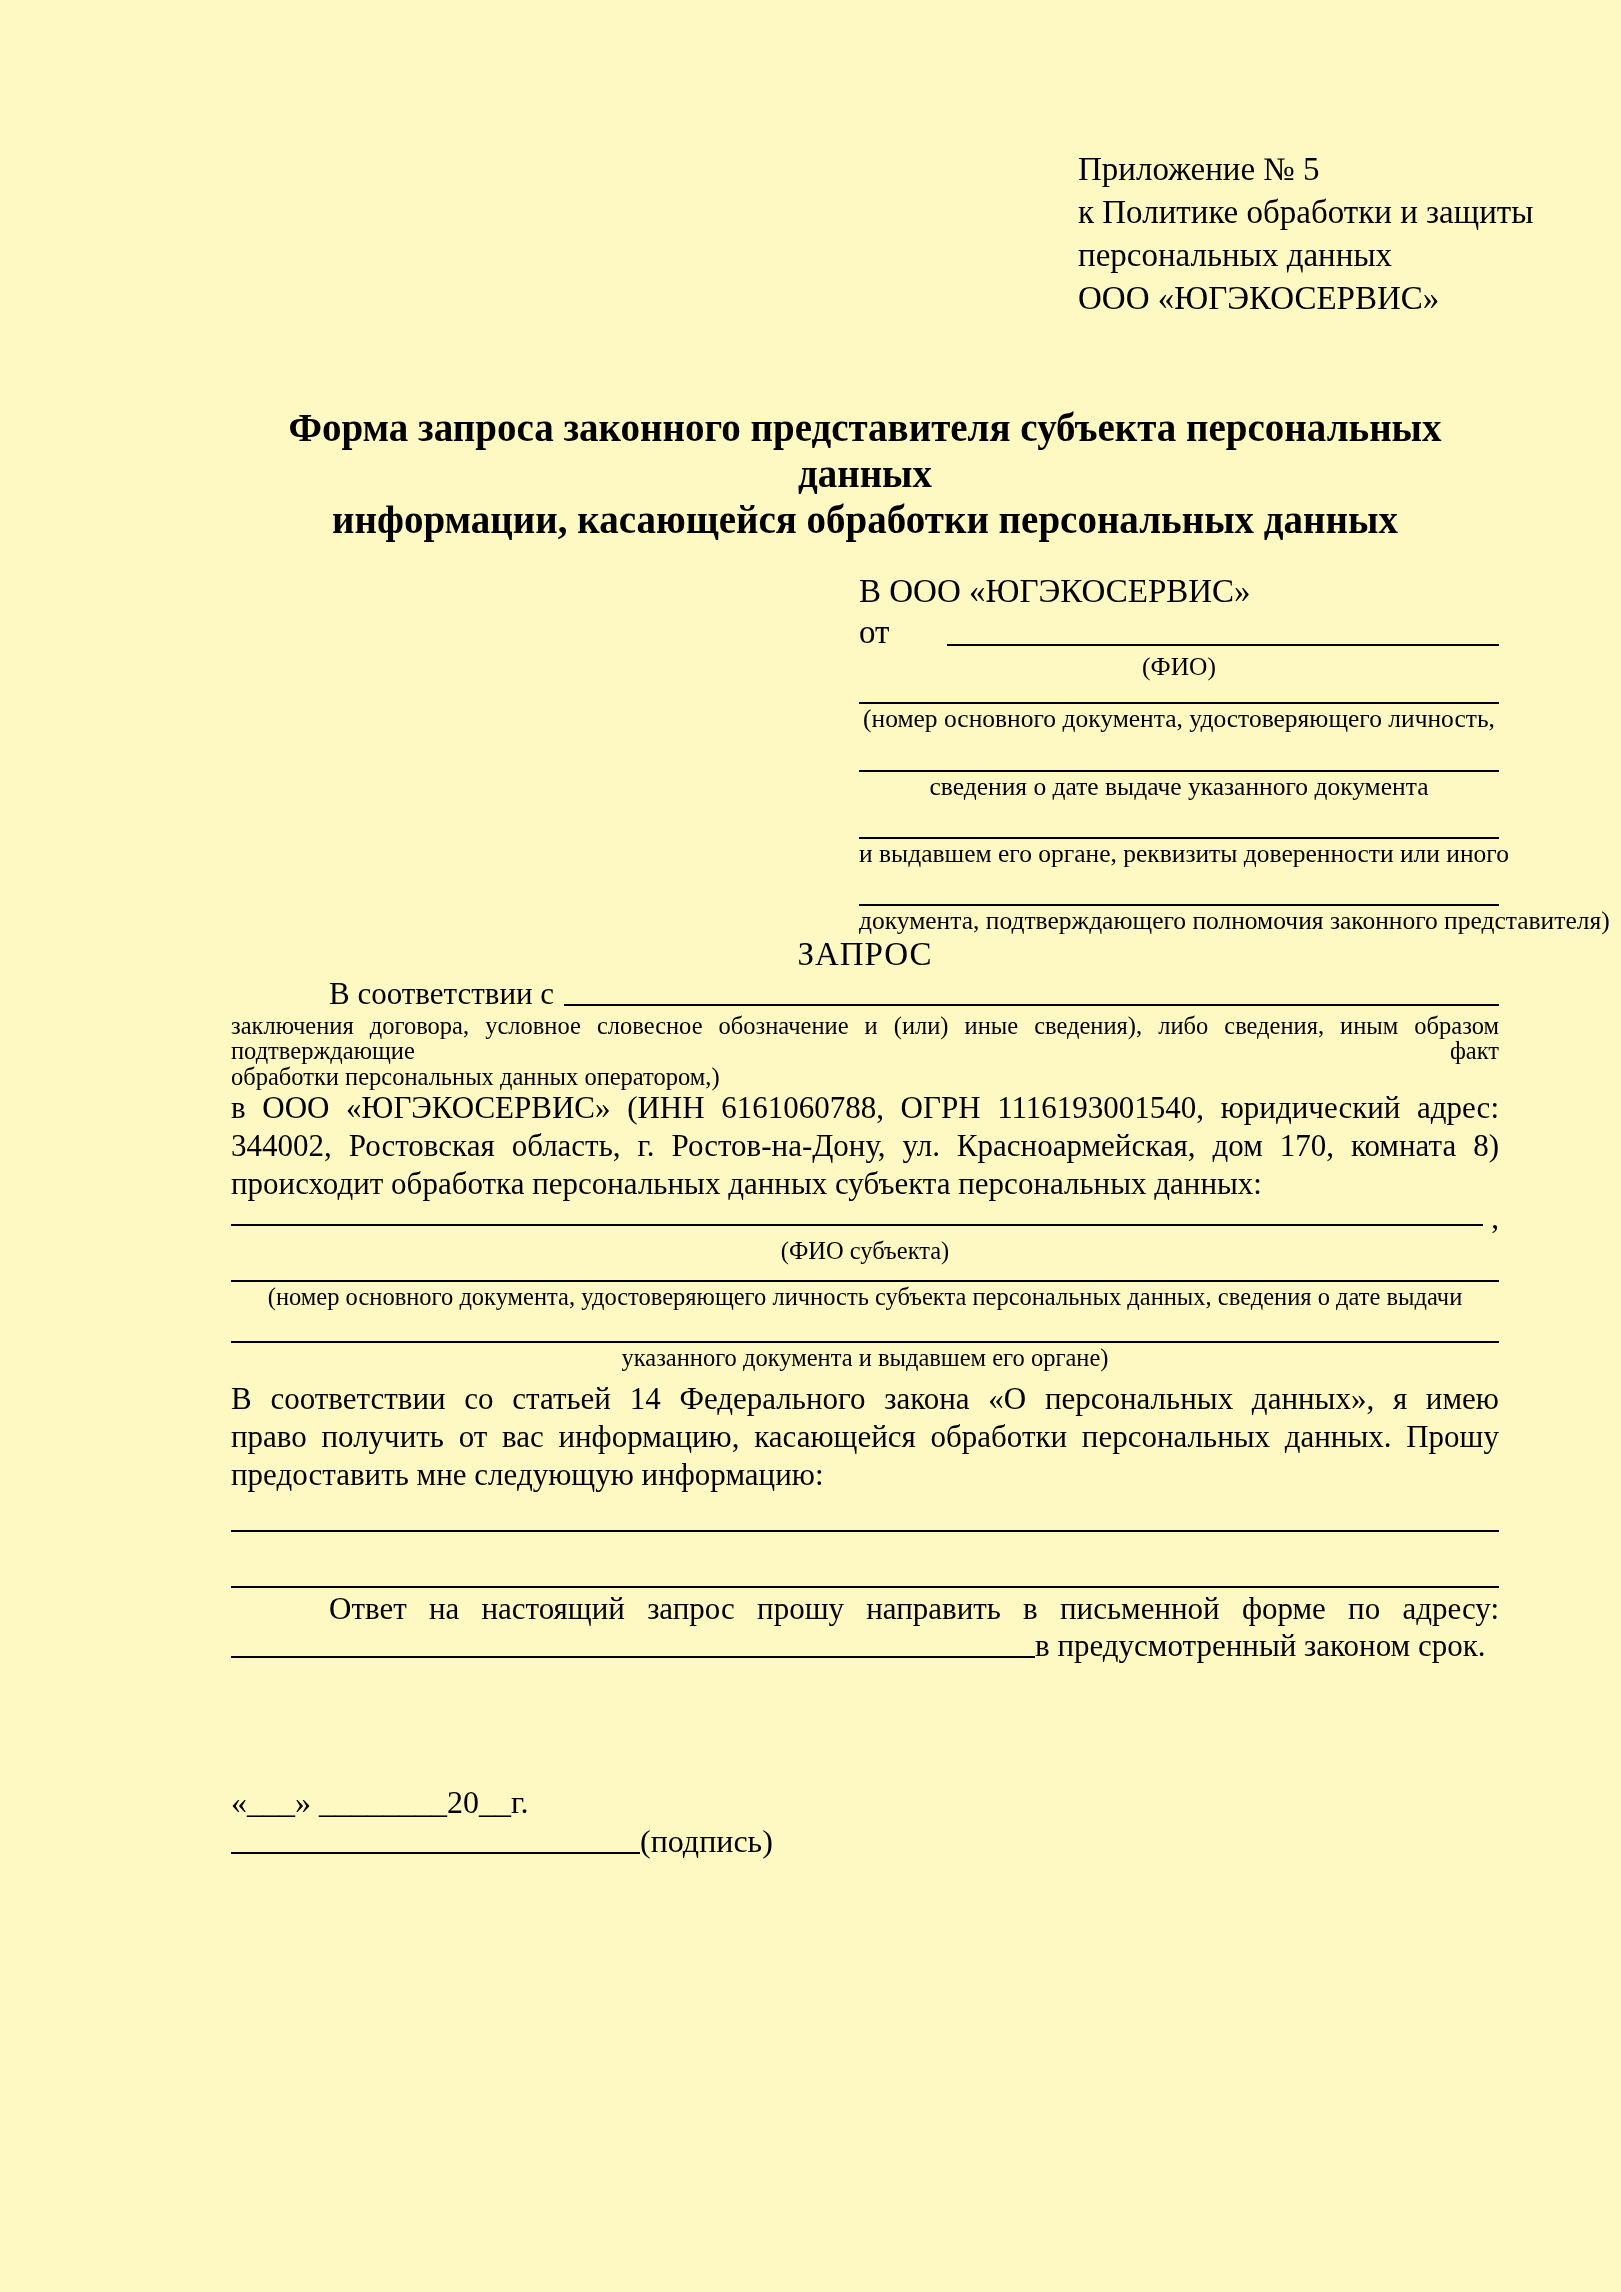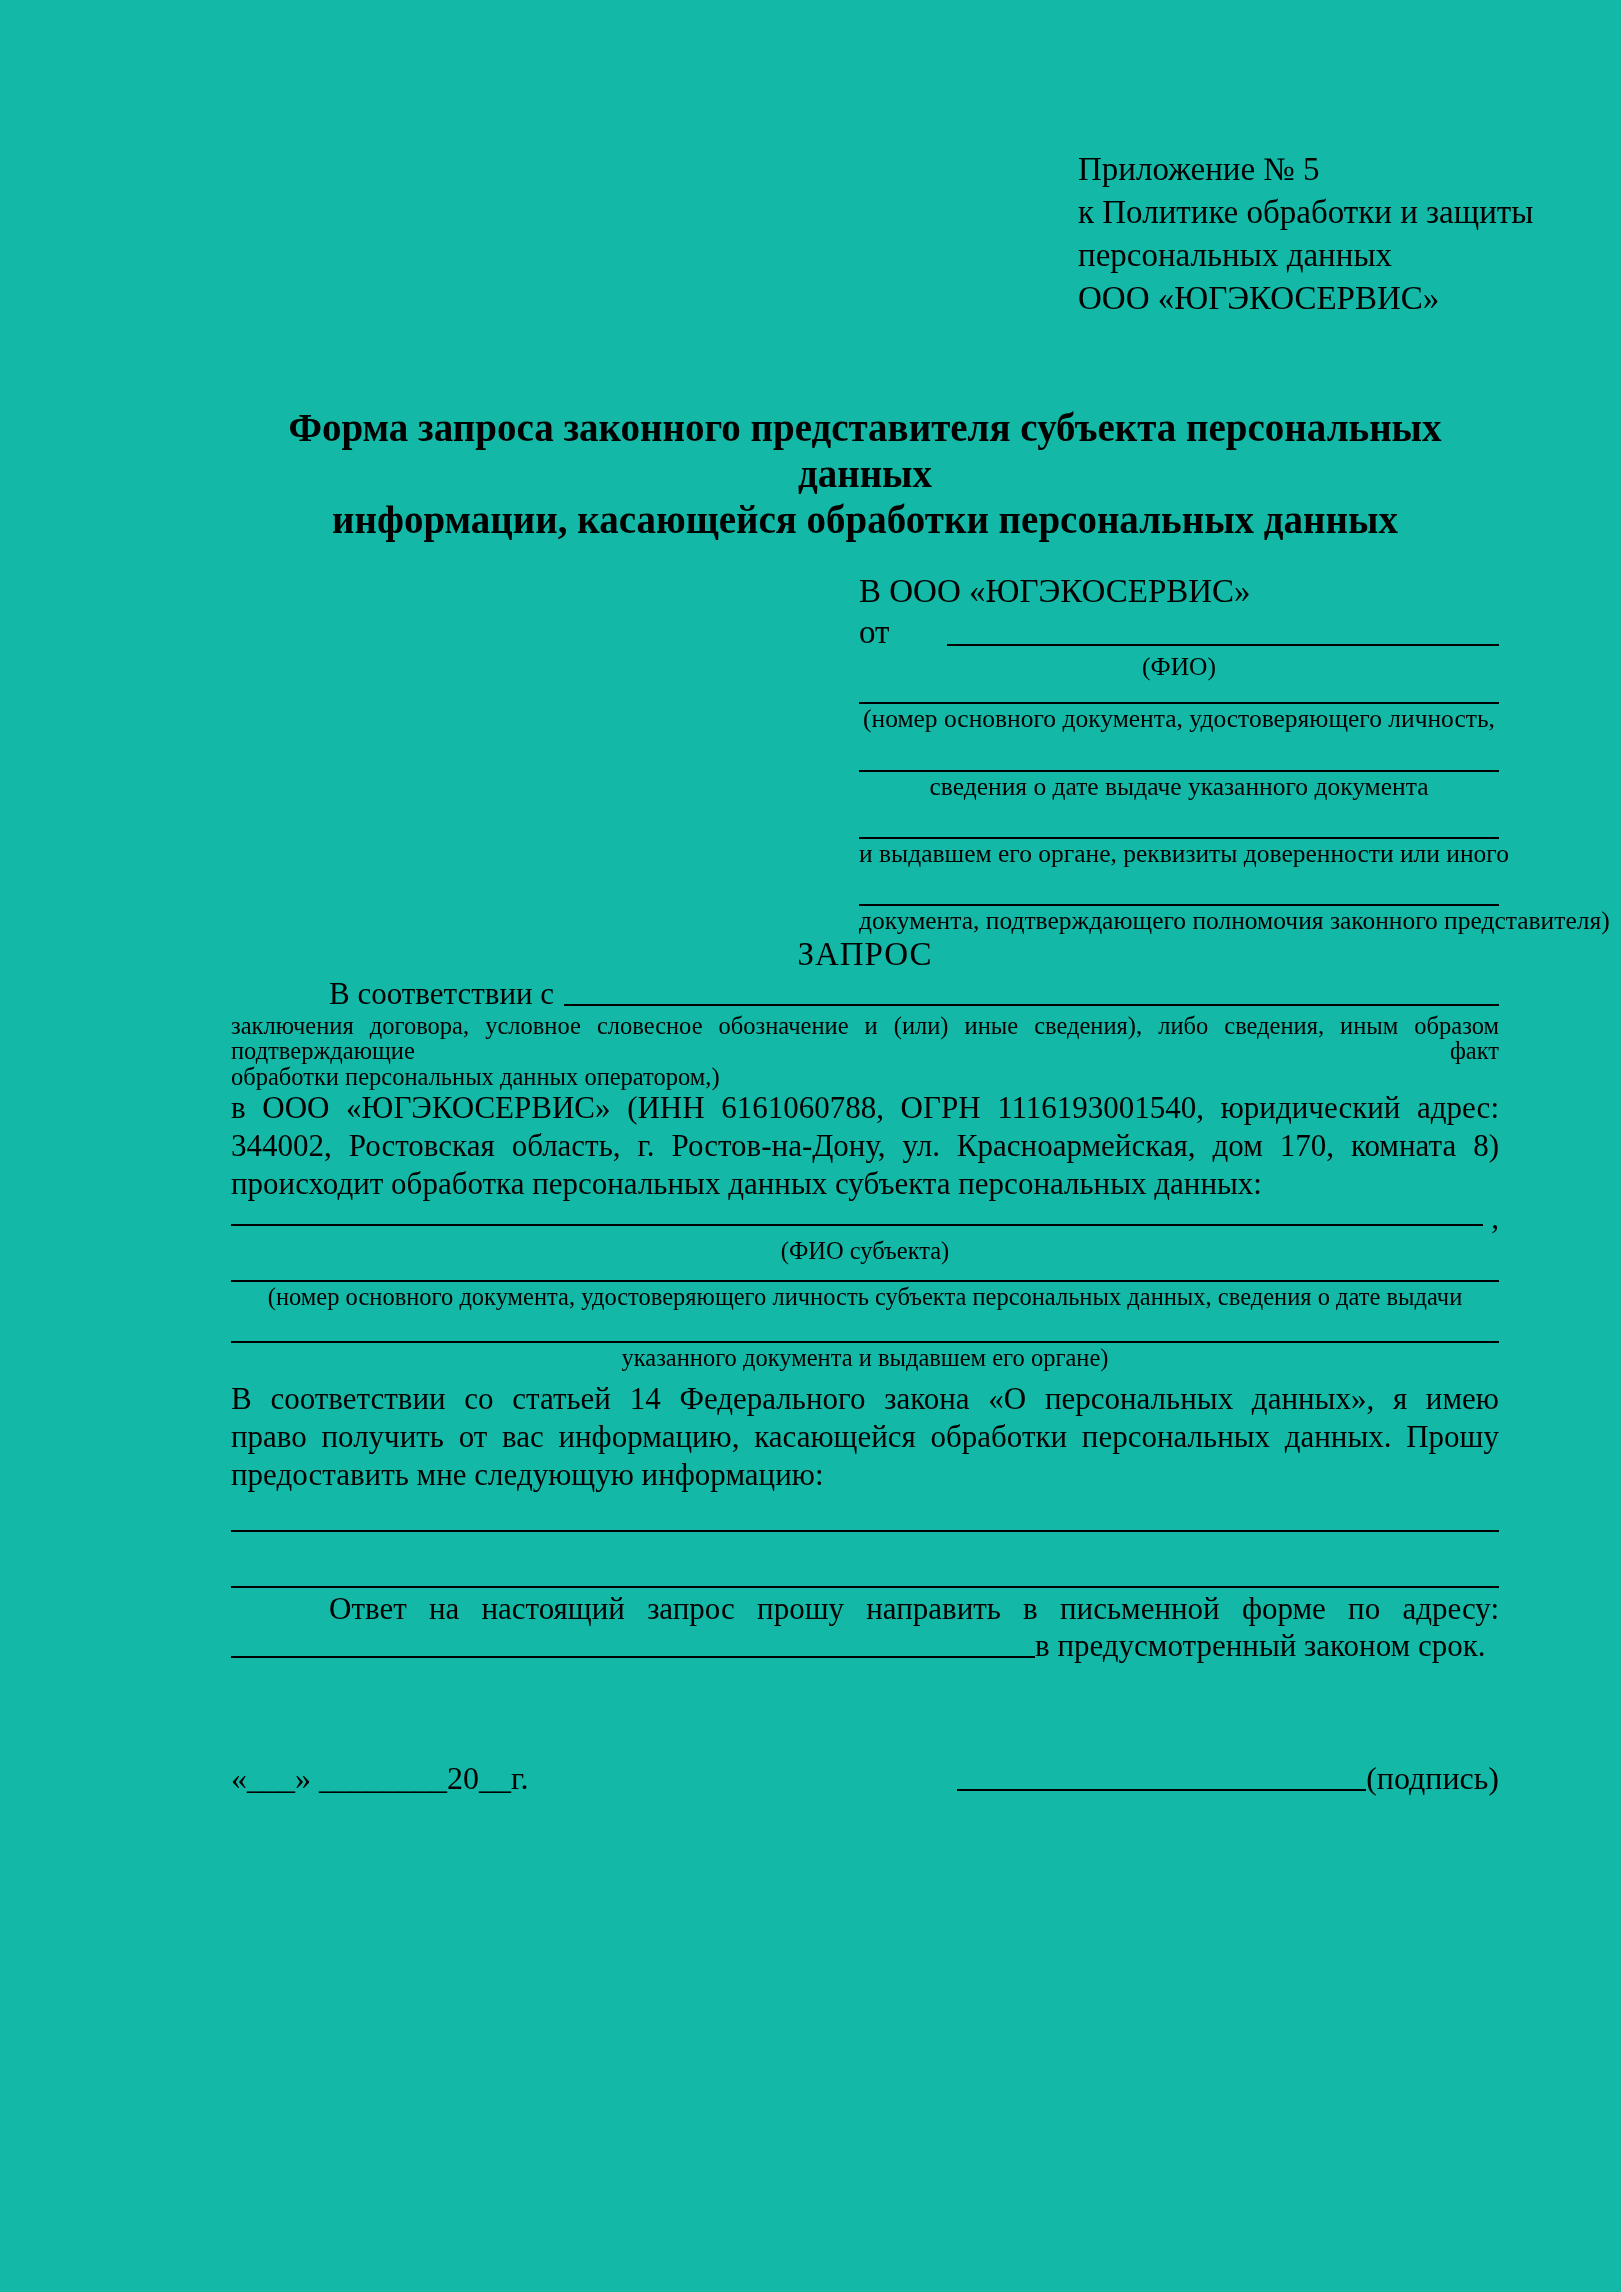--- a/index.html
+++ b/index.html
@@ -1,20 +1,20 @@
 <!DOCTYPE html>
 <html><head>
 <meta charset="utf-8">
 <style>
   html,body{margin:0;padding:0;background:#7a7a7a;}
   .page{
     position:relative;
     width:1621px;height:2293px;
     margin:0 auto;
-    background:#14b8a6;
+    background:#fef9c3;
     color:#000000;
     font-family:"Liberation Serif","DejaVu Serif",serif;
     overflow:hidden;
   }
   .content{position:absolute;left:231px;top:0;width:1268px;}
 
   
   .annex{margin:148px 0 0 847px;font-size:33px;line-height:43px;white-space:nowrap;}
 
   
@@ -49,21 +49,21 @@
   .pad-top4{padding-top:3.9px;}
 
   .law{margin-top:7.8px;}
 
   .reply{margin-top:1px;font-size:31px;line-height:39px;text-align:justify;text-align-last:justify;text-indent:98px;}
   .address-row{display:flex;height:35px;font-size:31px;line-height:35px;}
   .address-row .fill{width:804px;margin-bottom:4.9px;border-bottom:2.9px solid #000;}
   .address-row .tail{flex:1;text-align:left;}
 
   
-  .footer-row{margin-top:96px;display:flex;justify-content:space-between;font-size:32px;line-height:39px;}
+  .footer-row{margin-top:120px;display:flex;font-size:32px;line-height:39px;flex-direction:column;}
   .sig{display:flex;}
   .sig .fill{width:409px;margin-bottom:6.9px;border-bottom:2.9px solid #000;}
 </style>
 </head>
 <body>
 
 <div class="page">
   <div class="content">
 
     <div class="annex">

